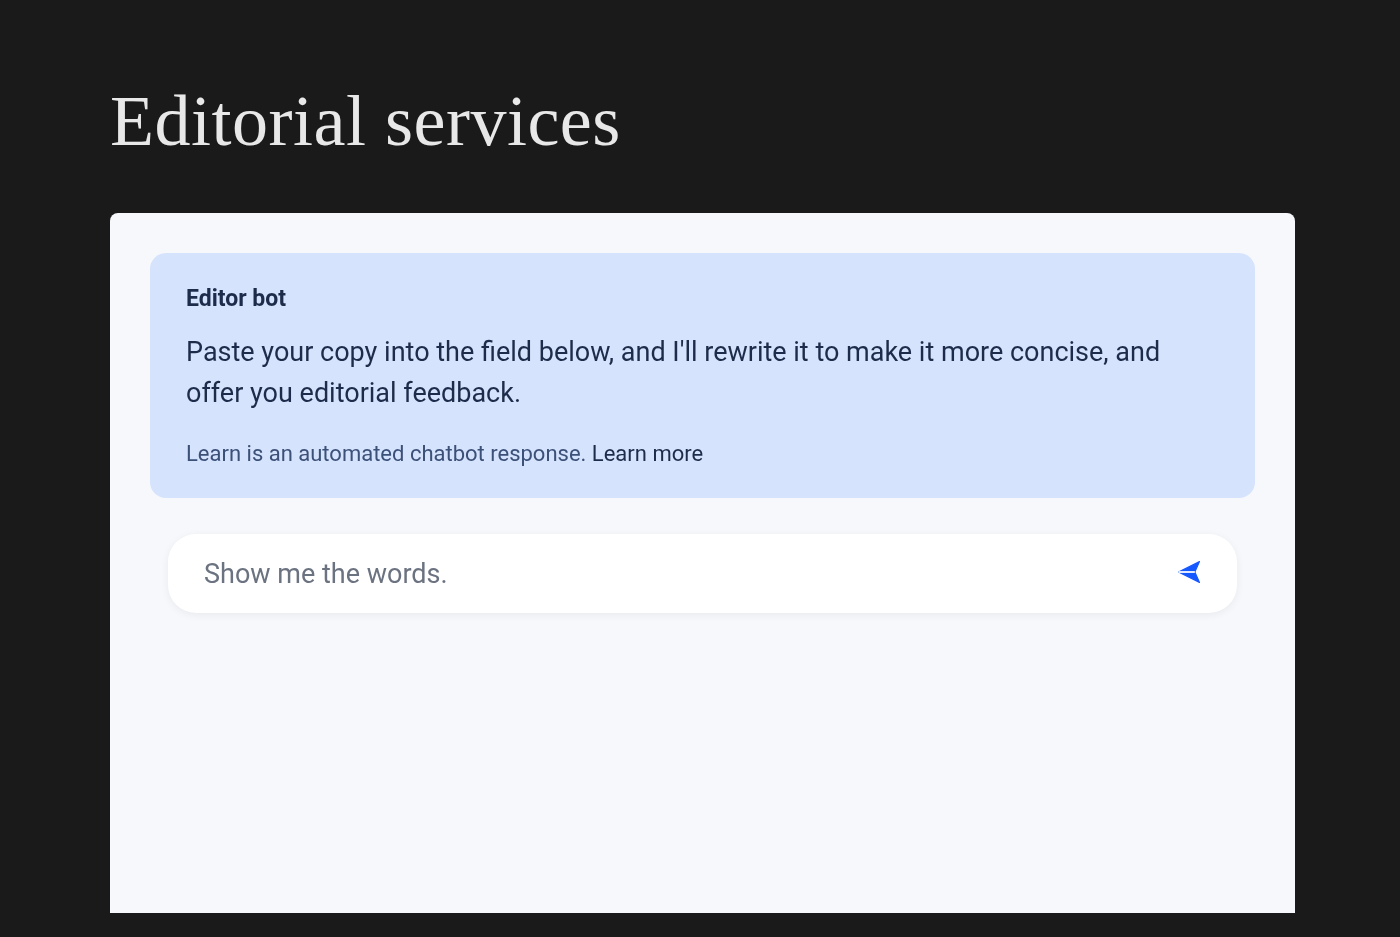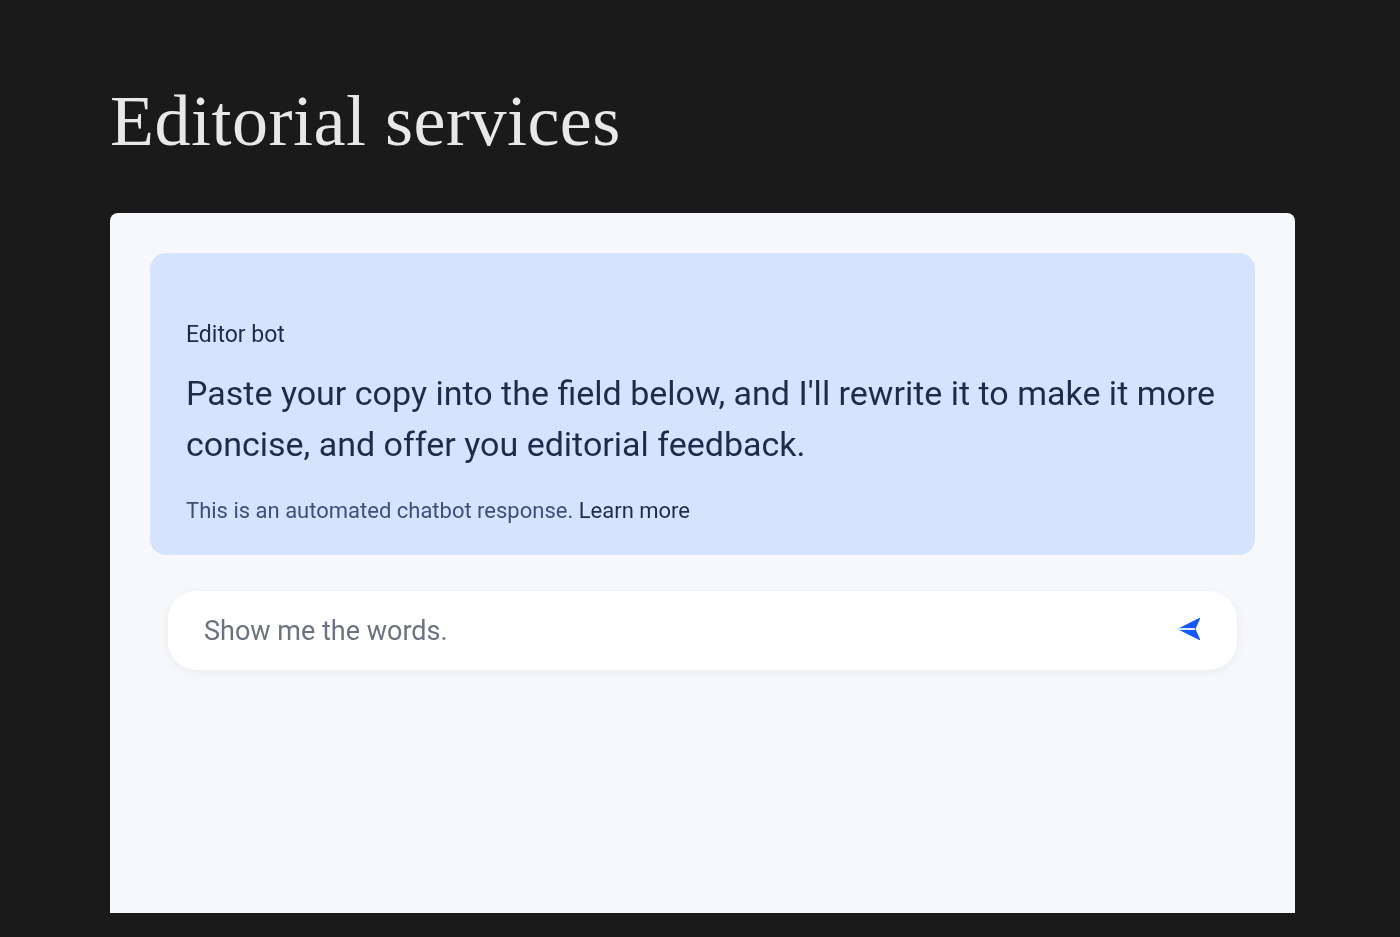--- a/index.html
+++ b/index.html
@@ -36,28 +36,27 @@
     .bot-message {
       background-color: #d6e3fd;
       border-radius: 16px;
       padding: 32px 36px;
       margin-bottom: 36px;
     }
     
     .bot-name {
       color: #1d2c4a;
       font-size: 23px;
-      font-weight: 400;
+      font-weight: 700;
       margin-bottom: 20px;
-      margin-top: 36px;
     }
     
     .bot-text {
       color: #1d2c4a;
-      font-size: 34px;
+      font-size: 27px;
       line-height: 1.5;
       margin-bottom: 28px;
     }
     
     .disclaimer {
       color: #3c5178;
       font-size: 22px;
     }
     
     .learn-more {
@@ -108,21 +107,21 @@
 <body>
 
 <h1 class="page-title">Editorial services</h1>
 
 <div class="chat-container">
 
   <div class="bot-message">
     <div class="bot-name">Editor bot</div>
     <div class="bot-text">Paste your copy into the field below, and I'll rewrite it to make it more concise, and offer you editorial feedback.</div>
     <div class="disclaimer">
-      <span>This is an automated chatbot response. </span><a class="learn-more">Learn more</a>
+      <span>Learn is an automated chatbot response. </span><a class="learn-more">Learn more</a>
     </div>
   </div>
 
   <div class="input-row">
     <input type="text" class="chat-input" placeholder="Show me the words." style="">
     <button class="send-button">
       <span>
         <svg viewBox="0 0 24 24" fill="none">
           <path d="M3 12L21 3L17 12L21 21L3 12Z" fill="#1558ff" stroke="#1558ff" stroke-width="1" stroke-linejoin="round"></path>
           <path d="M3 12L17 12" stroke="#ffffff" stroke-width="1.5"></path>

